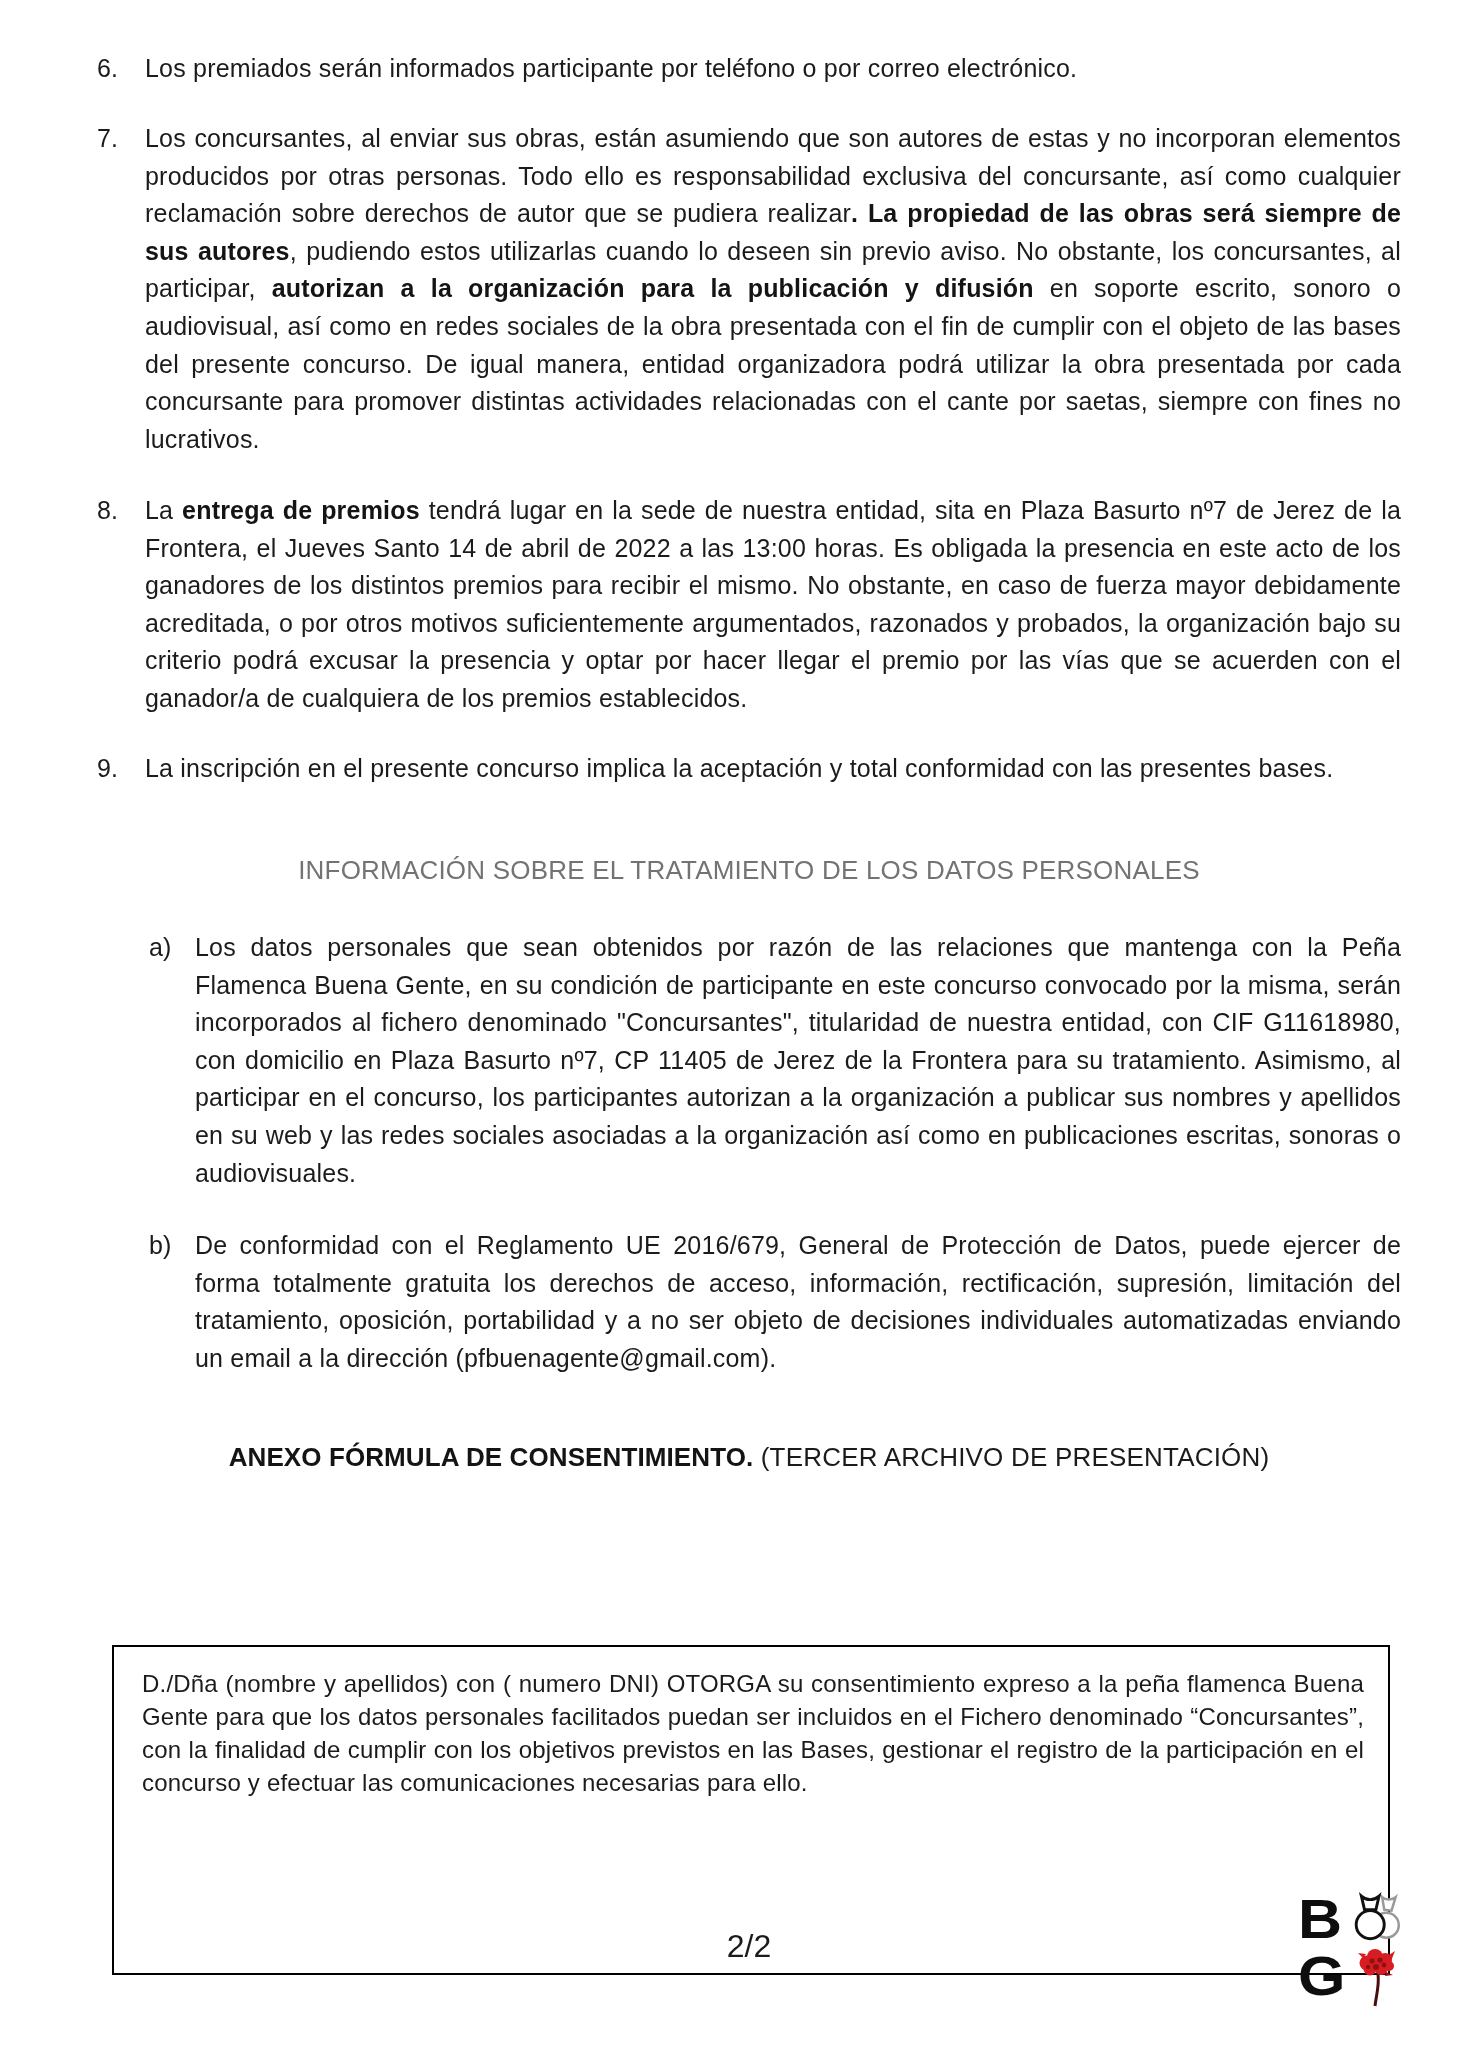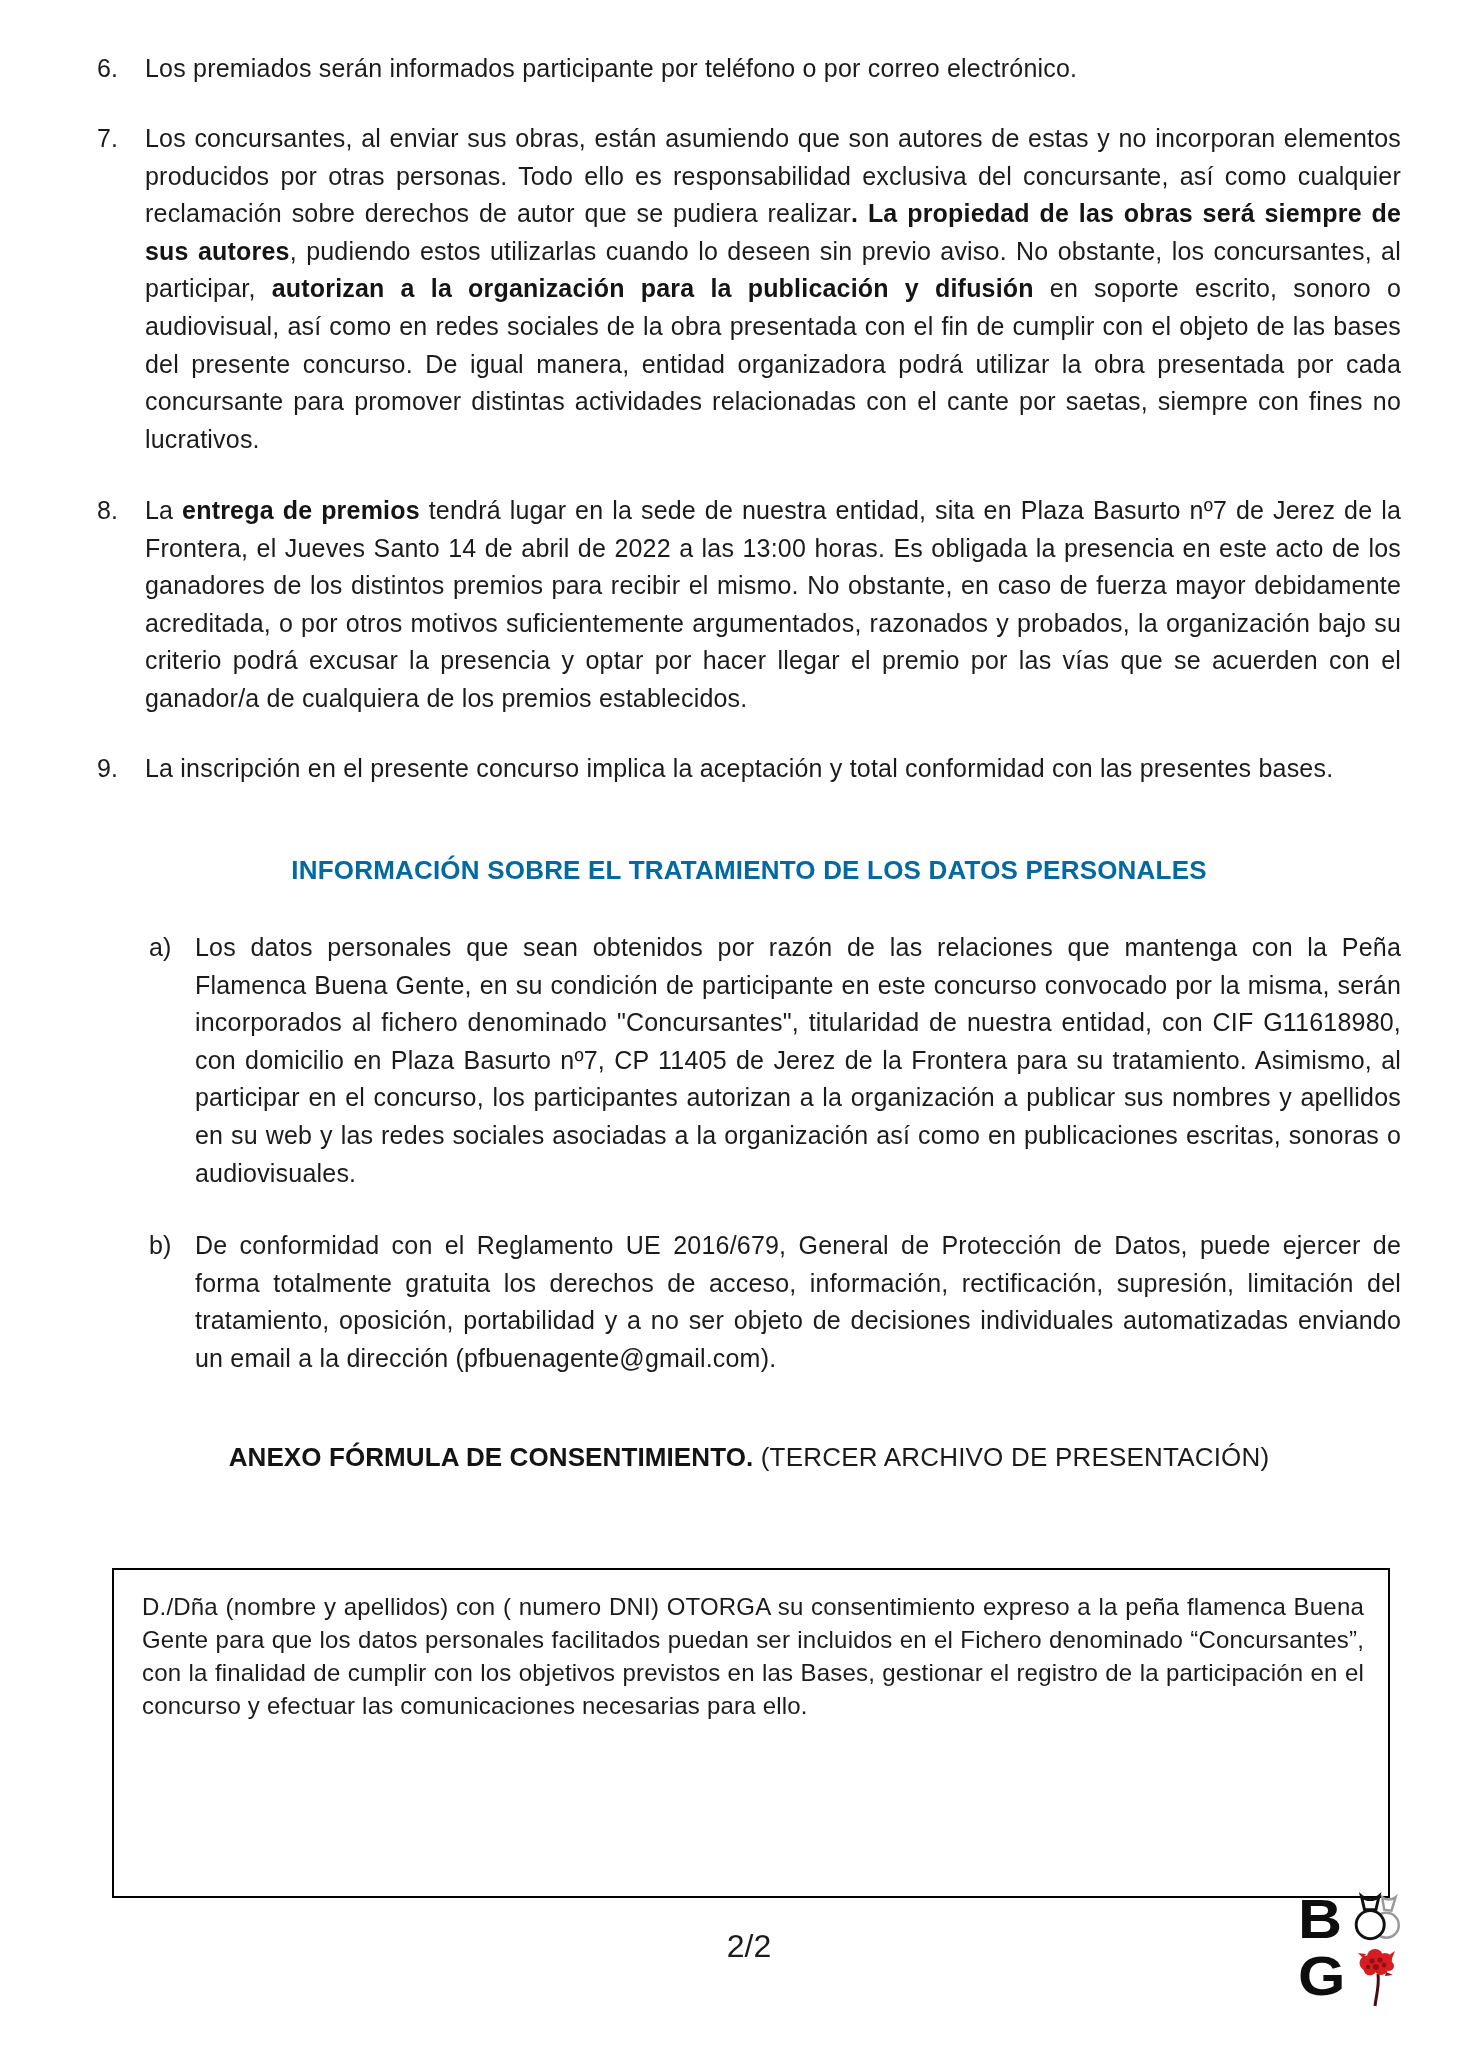--- a/index.html
+++ b/index.html
@@ -12,23 +12,23 @@
     overflow:hidden;
   }
   .block{position:absolute;left:97px;right:82px;font-size:25px;line-height:37.6px;letter-spacing:0.2px;}
   .li{display:flex;}
   .li .num{flex:none;width:48px;}
   .li .txt{flex:1 1 auto;text-align:justify;}
   .li.letter .num{margin-left:52px;width:46px;}
   .bold{font-weight:bold;color:#141414;}
   .h-center{text-align:center;font-size:26px;}
   .h-center .bold{letter-spacing:0.1px;}
-  .section-heading{font-weight:bold;color:#0369a1;}
+  .section-heading{font-weight:normal;color:#737373;}
   .consent-box{
-    position:absolute;left:112px;top:1568px;width:1278px;height:330px;
+    position:absolute;left:112px;top:1645px;width:1278px;height:330px;
     border:2px solid #000;box-sizing:border-box;
     padding:20px 24px 0 28px;
     font-size:24px;line-height:33px;letter-spacing:0.2px;
   }
   .consent-box .para{text-align:justify;}
   .consent-box .sig{margin-top:70px;}
   .pagenum{position:absolute;top:1928px;left:97px;right:82px;text-align:center;font-size:32px;}
   .logo{
     position:absolute;left:1298px;top:1891px;
     display:grid;grid-template-columns:56px 54px;grid-auto-rows:57px;

